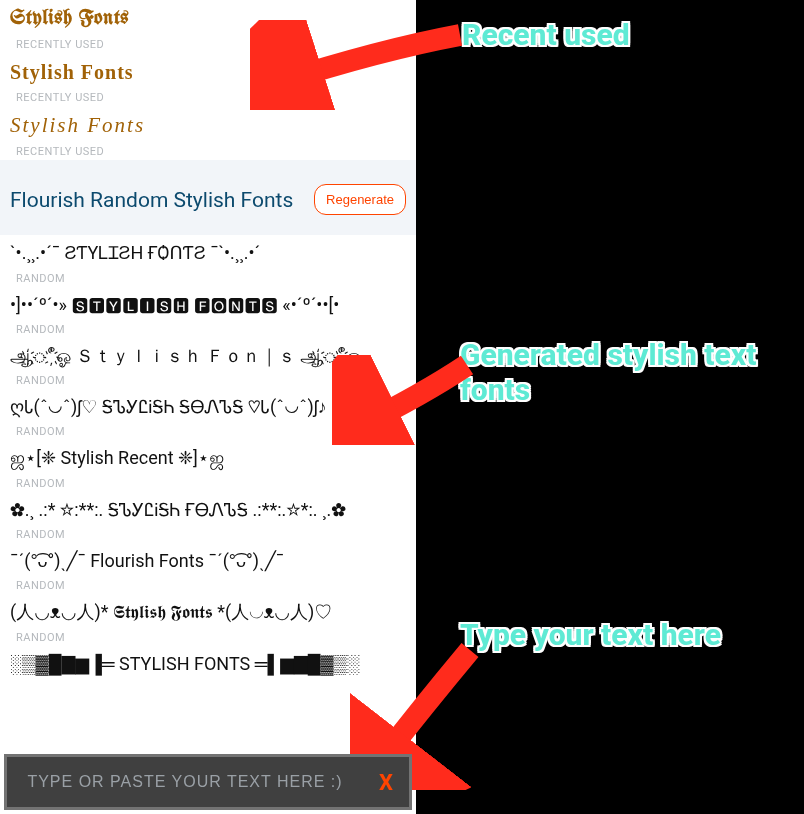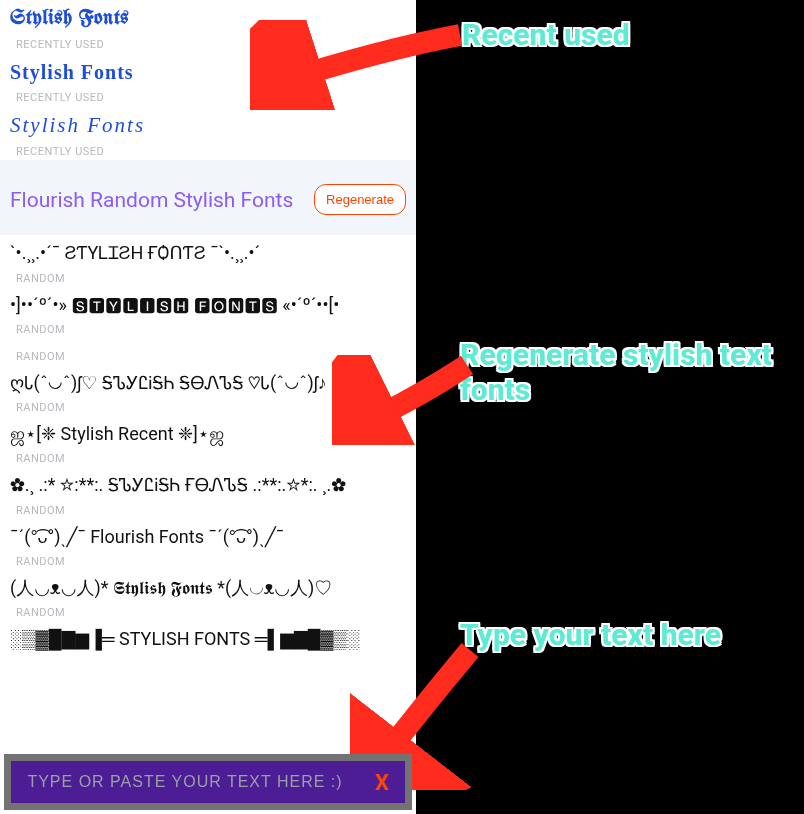--- a/index.html
+++ b/index.html
@@ -23,21 +23,21 @@
   .scroll {
     flex: 1;
     overflow: hidden;
   }
   .recent-block {
     padding: 6px 10px 2px 10px;
     background: #fff;
   }
   .font-sample {
     font-size: 20px;
-    color: #1d4ed8;
+    color: #a16207;
     line-height: 1.3;
     letter-spacing: 0.5px;
   }
   .sample-blackletter { font-family: "Old English Text MT", "UnifrakturMaguntia", serif; font-weight: 700; }
   .sample-serif { font-family: "Times New Roman", serif; font-weight: 700; letter-spacing: 1px; }
   .sample-script { font-family: "Brush Script MT", cursive; font-style: italic; letter-spacing: 2px; font-size: 21px; }
   .meta {
     font-size: 11px;
     color: #b5b9bd;
     letter-spacing: 0.5px;
@@ -47,21 +47,21 @@
   }
   .section-hdr {
     background: #f2f5f9;
     padding: 24px 10px 20px 10px;
     display: flex;
     align-items: center;
     justify-content: space-between;
     gap: 8px;
   }
   .section-title {
-    color: #8b5cf6;
+    color: #0c4a6e;
     font-size: 21px;
     font-weight: 400;
   }
   .regen-btn {
     border: 1px solid #ff4400;
     color: #ff4400;
     background: #fff;
     border-radius: 12px;
     padding: 7px 11px;
     font-size: 13px;
@@ -71,26 +71,26 @@
     padding: 6px 4px 2px 10px;
     background: #fff;
   }
   .random-text {
     font-size: 18px;
     color: #111;
     line-height: 1.35;
     word-break: break-word;
   }
   .input-bar {
-    border: 7px solid #737373;
+    border: 3px solid #737373;
     margin: 4px;
     display: flex;
     align-items: center;
     height: 56px;
-    background: #4c1d95;
+    background: #404040;
     position: relative;
     z-index: 5;
   }
   .input-field {
     flex: 1;
     text-align: center;
     color: #9aa0a6;
     font-size: 16px;
     letter-spacing: 1px;
     font-weight: 500;
@@ -149,20 +149,21 @@
 
     <div class="random-block">
       <div class="random-text">`•.¸¸.•´¯ ƧƬYᏞꞮƧH ҒѺᑎƬƧ ¯`•.¸¸.•´</div>
       <div class="meta">RANDOM</div>
     </div>
     <div class="random-block">
       <div class="random-text">•]••´º´•» 🆂🆃🆈🅻🅸🆂🅷 🅵🅾🅽🆃🆂 «•´º´••[•</div>
       <div class="meta">RANDOM</div>
     </div>
     <div class="random-block">
+      <div class="random-text">ஆ҉ீ҉ஓ Ｓｔｙｌｉｓｈ Ｆｏｎ｜ｓ ஆ҉ீ҉ஓ</div>
       <div class="meta">RANDOM</div>
     </div>
     <div class="random-block">
       <div class="random-text">ღᏓ(ˆ◡ˆ)ʃ♡ ᎦᏖᎩᏝᎥᎦᏂ ᎦᎾᏁᏖᎦ ♡Ꮣ(ˆ◡ˆ)ʃ♪</div>
       <div class="meta">RANDOM</div>
     </div>
     <div class="random-block">
       <div class="random-text">ஜ⋆[❈ Stylish Recent ❈]⋆ஜ</div>
       <div class="meta">RANDOM</div>
     </div>
@@ -184,21 +185,21 @@
 
   </div>
 
   <div class="input-bar">
     <input class="input-field" type="text" placeholder="TYPE OR PASTE YOUR TEXT HERE :)" style="">
     <span class="clear-x">X</span>
   </div>
 </div>
 
 <div class="anno" style="left:462px; top:18px;">Recent used</div>
-<div class="anno" style="left:460px; top:338px; width:330px;">Regenerate stylish text fonts</div>
+<div class="anno" style="left:460px; top:338px; width:330px;">Generated stylish text fonts</div>
 <div class="anno" style="left:460px; top:618px; width:330px;">Type your text here</div>
 
 <svg class="arrow" style="left:250px; top:20px;" width="230" height="90">
   <defs>
       <marker id="ah1" markerWidth="8" markerHeight="8" refX="2" refY="4" orient="auto">
         <polygon points="0,0 8,4 0,8" fill="#ff2b1c"></polygon>
       </marker>
     </defs>
   <path d="M 210 15 Q 130 30 30 62" stroke="#ff2b1c" stroke-width="22" fill="none" marker-end="url(#ah1)"></path>
 </svg>

